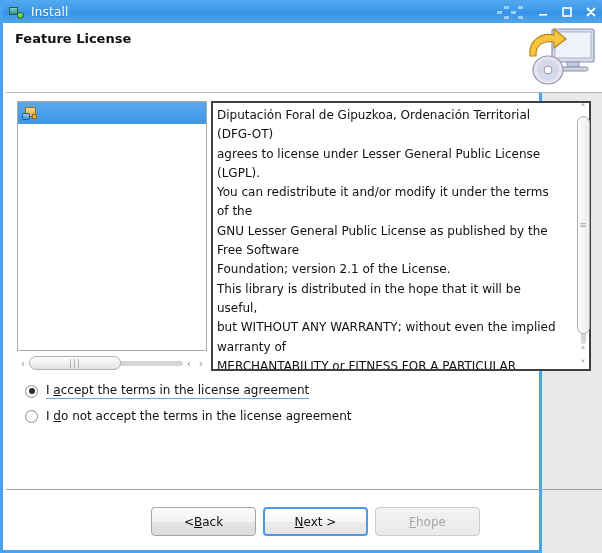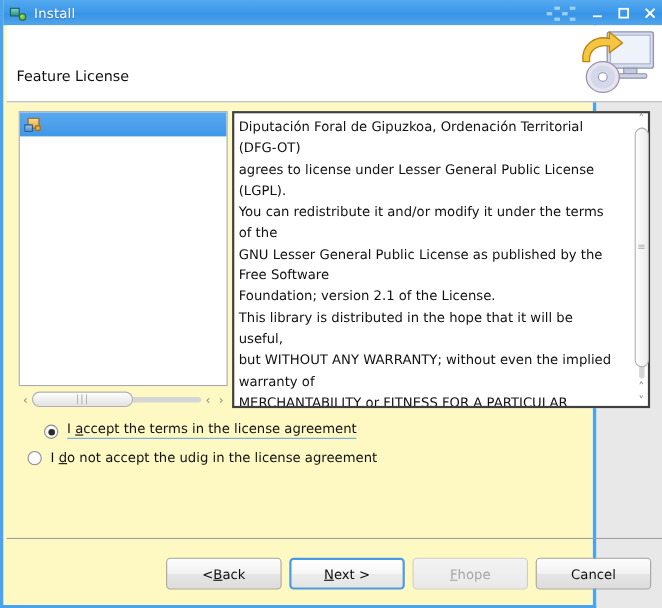--- a/index.html
+++ b/index.html
@@ -14,21 +14,21 @@
     background: #e8e8e8;
   }
   .window {
     position: absolute;
     left: 0; top: 0;
     width: 542px;
     height: 553px;
     box-sizing: border-box;
     border: 3px solid #4aa3ee;
     border-top: none;
-    background: #fef9c3;
+    background: #ffffff;
   }
   
   .titlebar {
     position: absolute;
     left: 0; top: 0;
     width: 602px;
     height: 23px;
     background: linear-gradient(to bottom, #54a9ef 0%, #3e9aea 45%, #3893e6 55%, #51a6ec 100%);
     display: flex;
     align-items: center;
@@ -97,23 +97,22 @@
     width: 596px;
     height: 70px;
     background: #ffffff;
     border-bottom: 1px solid #b4b4b4;
     box-sizing: border-box;
   }
   .header-title {
     position: absolute;
     left: 9px; top: 8px;
     font-size: 13px;
-    font-weight: normal;
+    font-weight: bold;
     color: #111;
-    margin-top: 32px;
   }
   .header-desc {
     position: absolute;
     left: 11px; top: 30px;
     font-size: 12px;
     color: #111;
     line-height: 17px;
     width: 470px;
   }
   .header-icon {
@@ -278,21 +277,21 @@
   .grip-v { color: #a8a8a8; font-size: 9px; line-height: 1; }
   .vscroll-bot { display: flex; flex-direction: column; align-items: center; }
   
   .radio-row {
     position: absolute;
     display: flex;
     align-items: center;
     font-size: 12px;
     color: #111;
   }
-  .radio-row.r1 { left: 37px; top: 383px; align-items: flex-end; }
+  .radio-row.r1 { left: 22px; top: 383px; }
   .radio-row.r2 { left: 22px; top: 409px; }
   .radio {
     width: 13px; height: 13px;
     border-radius: 50%;
     background: #fbfbfb;
     border: 1px solid #8c8c8c;
     box-sizing: border-box;
     margin-right: 8px;
     display: flex;
     align-items: center;
@@ -466,40 +465,35 @@
       <div class="sb-arrow">˅</div>
     </div>
   </div>
 
   <div class="radio-row r1">
     <span class="radio checked"></span>
     <span class="radio-label focused"><span>I </span><span class="mn">a</span><span>ccept the terms in the license agreement</span></span>
   </div>
   <div class="radio-row r2">
     <span class="radio"></span>
-    <span class="radio-label"><span>I </span><span class="mn">d</span><span>o not accept the udig in the license agreement</span></span>
+    <span class="radio-label"><span>I </span><span class="mn">d</span><span>o not accept the terms in the license agreement</span></span>
   </div>
 
   <div class="sep"></div>
   <div class="buttons">
     <div class="btn">
         <span>&lt; </span>
         <span class="mn">B</span>
         <span>ack</span>
       </div>
     <div class="btn focused">
         <span></span>
         <span class="mn">N</span>
         <span>ext &gt;</span>
       </div>
     <div class="btn disabled">
         <span></span>
         <span class="mn">F</span>
         <span>hope</span>
       </div>
-    <div class="btn">
-        <span></span>
-        <span class="mn"></span>
-        <span>Cancel</span>
-      </div>
   </div>
 
 </div>
 
 </body></html>

